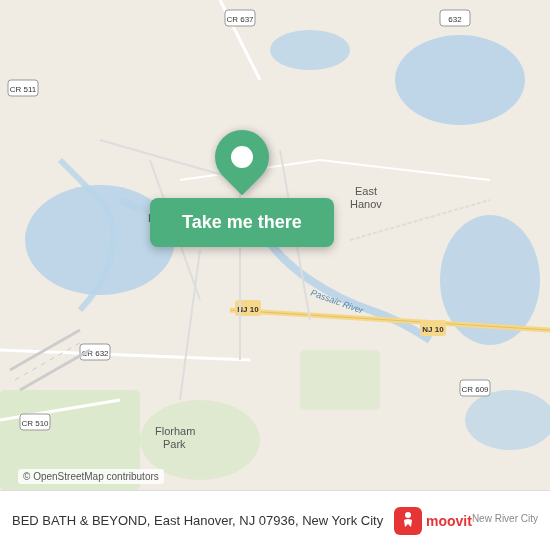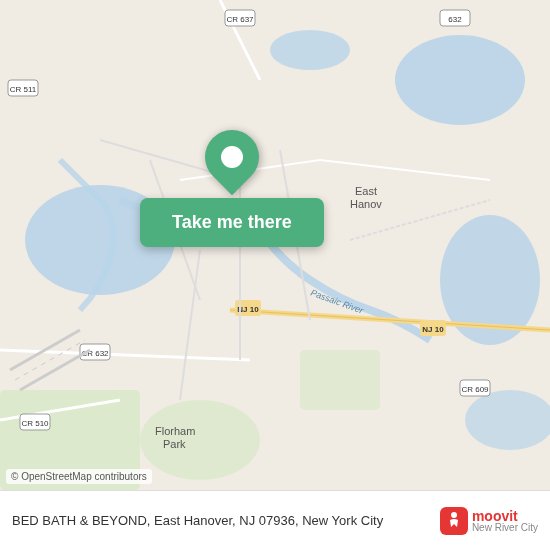--- a/index.html
+++ b/index.html
@@ -16,21 +16,21 @@
     
     #map-svg {
       width: 100%;
       height: 100%;
     }
 
     
     #popup-container {
       position: absolute;
       top: 130px;
-      left: 140px;
+      left: 150px;
       display: flex;
       flex-direction: column;
       align-items: center;
     }
 
     #location-pin {
       width: 60px;
       height: 70px;
       display: flex;
       align-items: flex-start;
@@ -113,28 +113,28 @@
     }
 
     .moovit-sub {
       font-size: 10px;
       color: #888;
       line-height: 1;
     }
 
     .moovit-text-group {
       display: flex;
-      flex-direction: column;
+      flex-direction: row;
     }
 
     
     #osm-attribution {
       position: absolute;
       bottom: 6px;
-      left: 6px;
+      left: 18px;
       background: rgba(255,255,255,0.8);
       padding: 2px 5px;
       border-radius: 3px;
       font-size: 10px;
       color: #555;
       z-index: 5;
     }
   </style>
 </head>
 <body>

